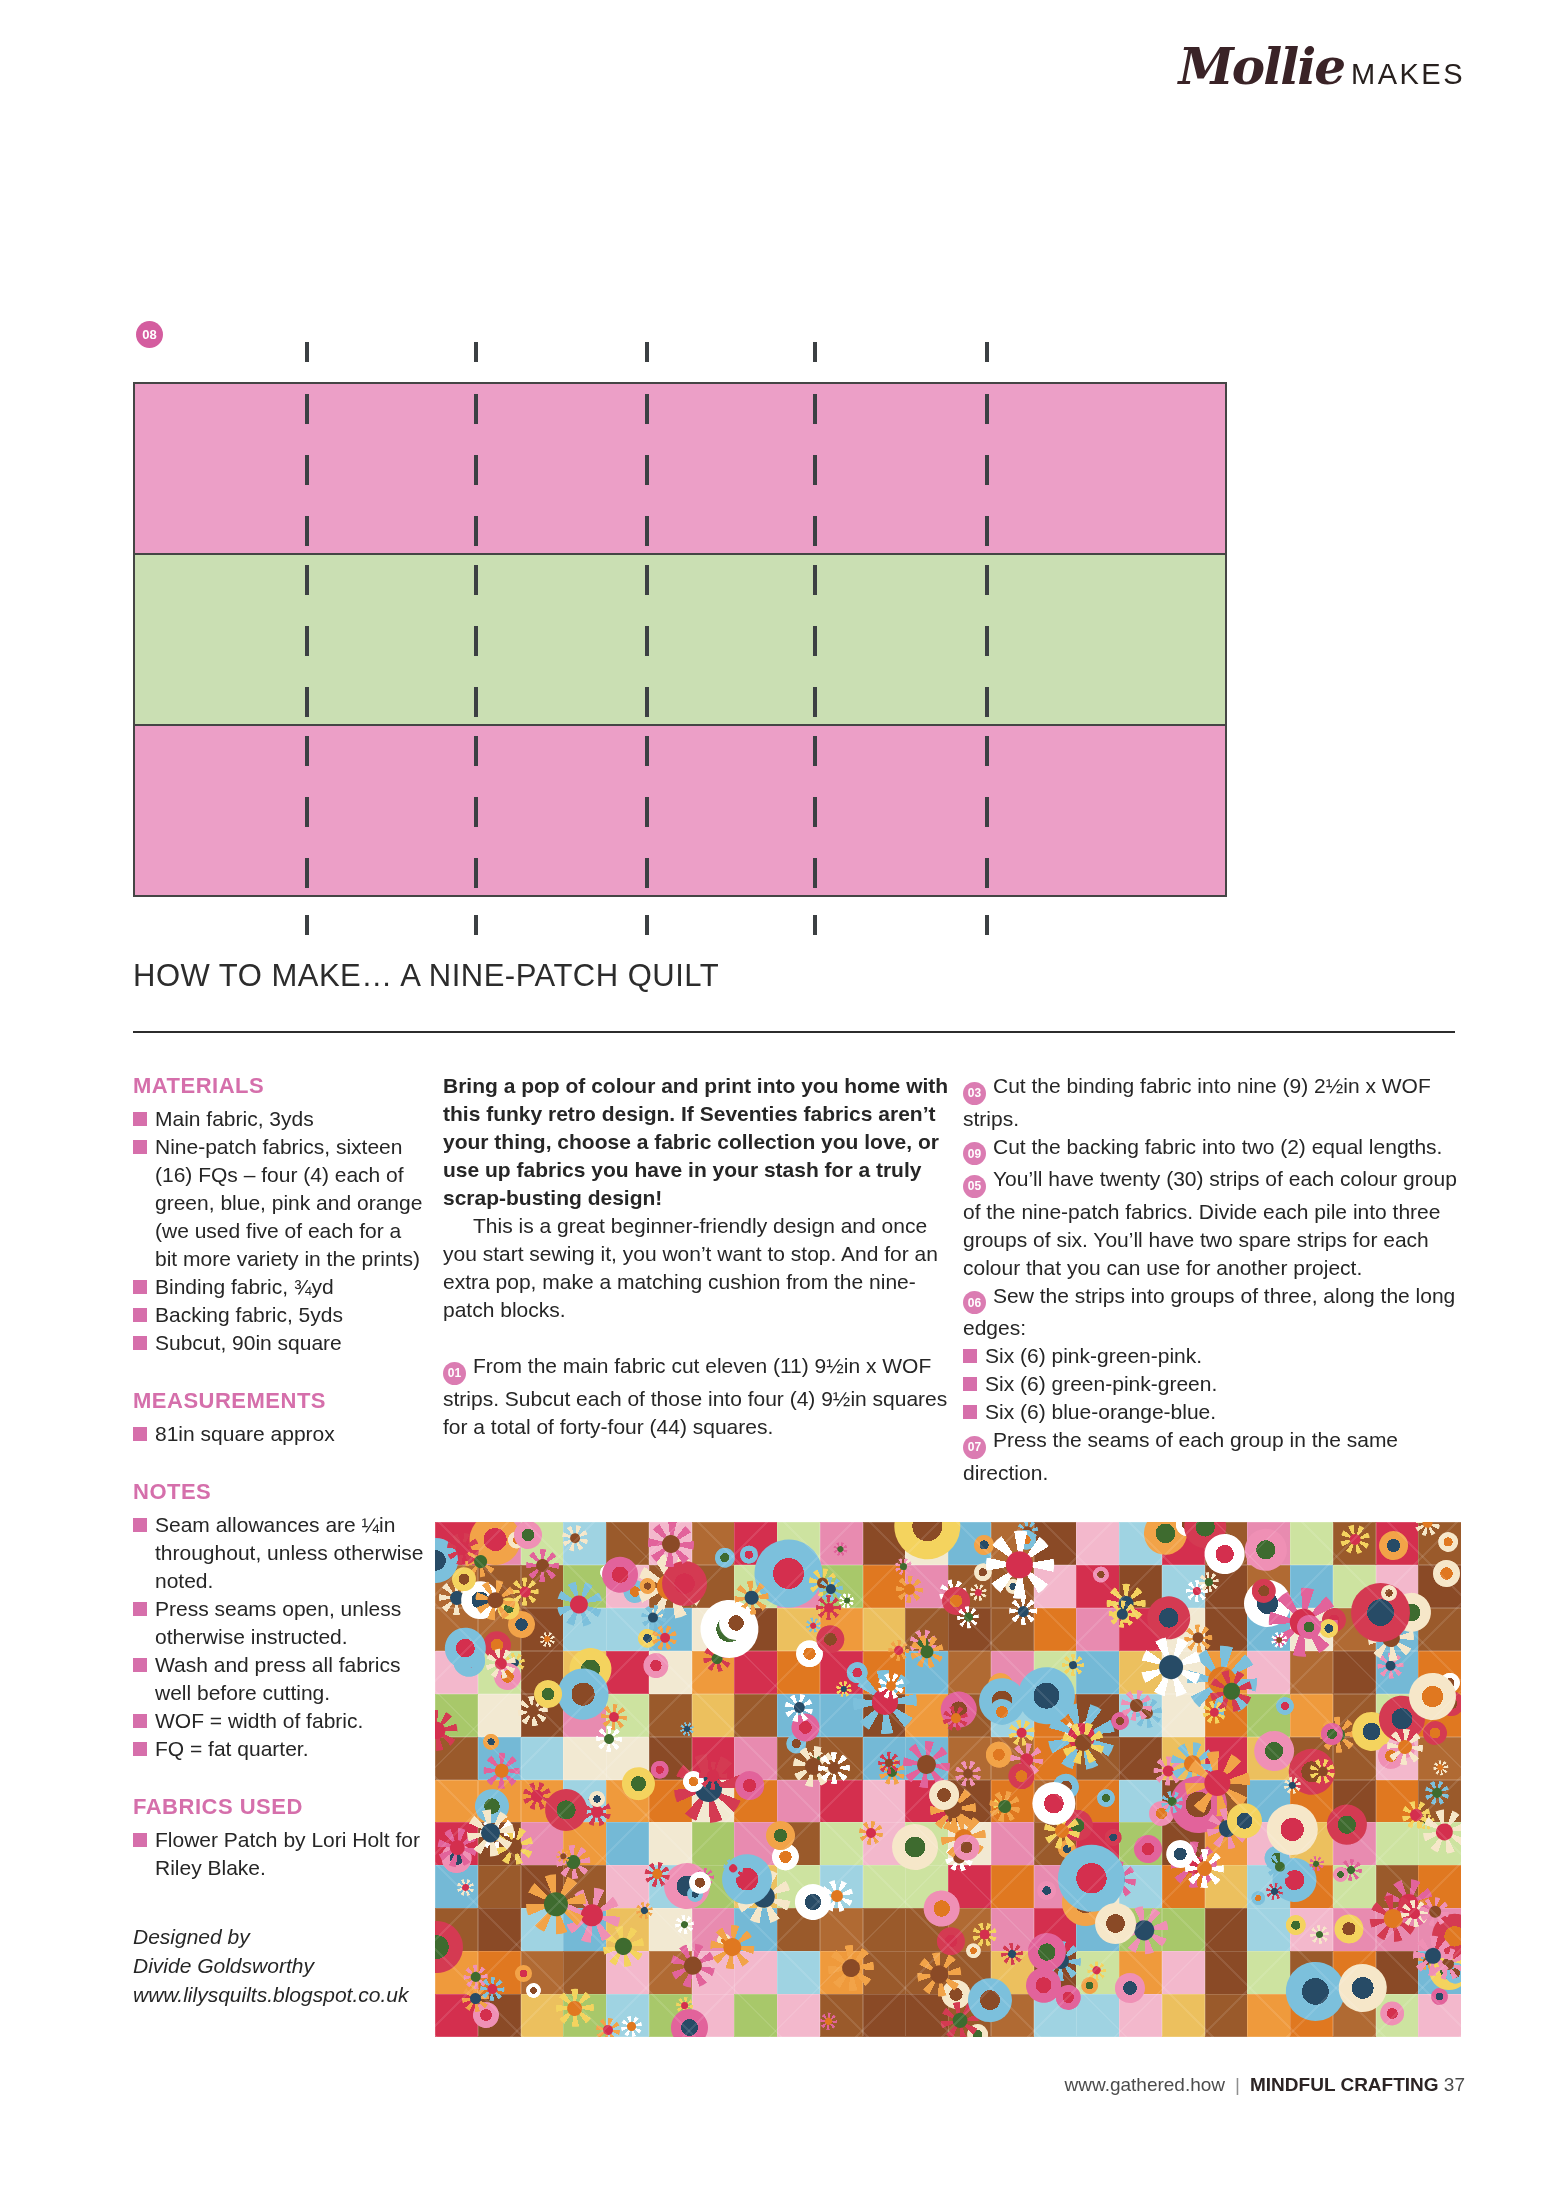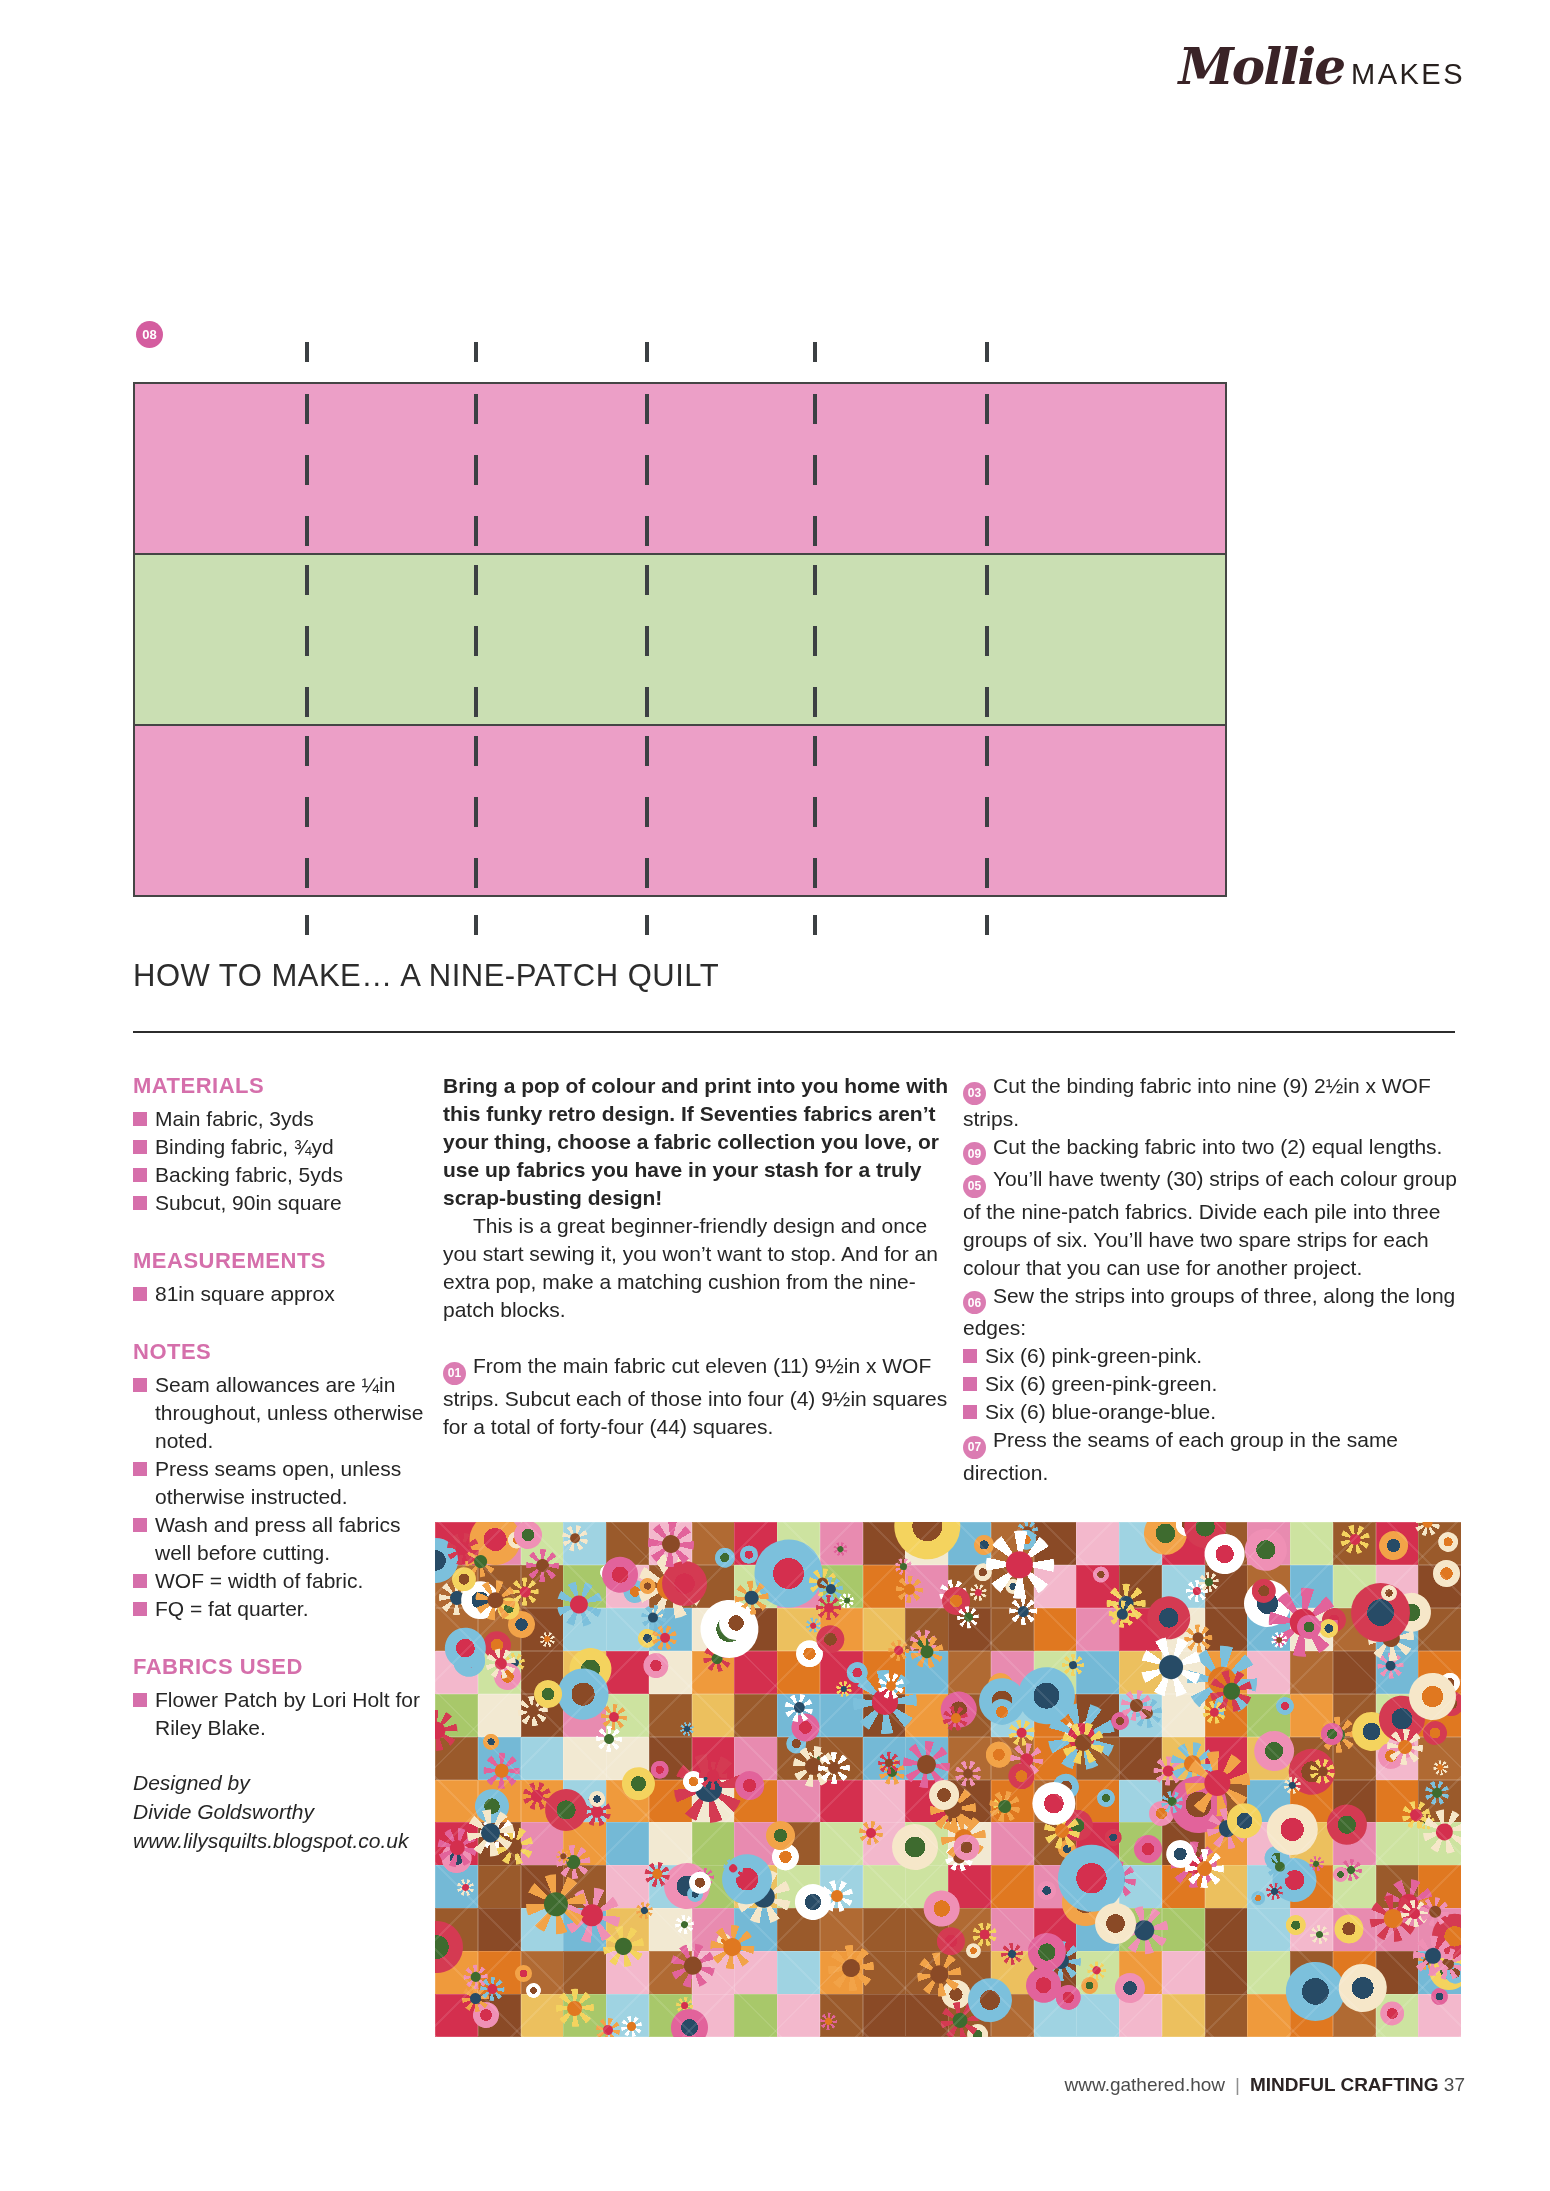--- a/index.html
+++ b/index.html
@@ -34,21 +34,21 @@
   .col{position:absolute;top:1072px;font-size:21px;line-height:28px;}
   .col-left{left:133px;width:294px;}
   .col-mid{left:443px;width:520px;}
   .col-right{left:963px;width:506px;}
 
   .sec{margin:0;}
   .sec + .sec{margin-top:30px;}
   .sec-heading{color:#d56fab;font-weight:bold;font-size:22px;letter-spacing:0.5px;margin:0 0 5px;}
   .bullet-item{position:relative;padding-left:22px;}
   .bullet-sq{position:absolute;left:0;top:7px;width:14px;height:14px;background:#d66fab;}
-  .credit{margin-top:26px;font-style:italic;line-height:29px;white-space:nowrap;}
+  .credit{margin-top:40px;font-style:italic;line-height:29px;white-space:nowrap;}
 
   .intro-bold{font-weight:bold;margin:0;}
   .intro{margin:0;text-indent:30px;}
   .steps{margin-top:28px;}
   .step{margin:0;}
   .step-num{display:inline-flex;width:23px;height:23px;border-radius:50%;background:#db7cb2;
     color:#fff;font-size:12px;font-weight:bold;align-items:center;justify-content:center;
     margin-right:7px;vertical-align:-4px;}
 
   
@@ -144,21 +144,21 @@
       <div class="tick" style="background: rgb(60, 64, 67); left: 852.38px; top: 523.03px; height: 30px;"></div>
     </div>
 
   <h1 class="title">HOW TO MAKE… A NINE-PATCH QUILT</h1>
   <div class="rule"></div>
 
   <div class="col col-left" id="col-left">
       <div class="sec">
         <div class="sec-heading">MATERIALS</div>
         <div class="bullet-item"><span class="bullet-sq"></span><span>Main fabric, 3yds</span></div>
-        <div class="bullet-item"><span class="bullet-sq"></span></div>
+        <div class="bullet-item"><span class="bullet-sq"></span><span>Nine-patch fabrics, sixteen (16) FQs – four (4) each of green, blue, pink and orange (we used five of each for a bit more variety in the prints)</span></div>
         <div class="bullet-item"><span class="bullet-sq"></span><span>Binding fabric, ¾yd</span></div>
         <div class="bullet-item"><span class="bullet-sq"></span><span>Backing fabric, 5yds</span></div>
         <div class="bullet-item"><span class="bullet-sq"></span><span>Subcut, 90in square</span></div>
       </div>
       <div class="sec">
         <div class="sec-heading">MEASUREMENTS</div>
         <div class="bullet-item"><span class="bullet-sq"></span><span>81in square approx</span></div>
       </div>
       <div class="sec">
         <div class="sec-heading">NOTES</div>

